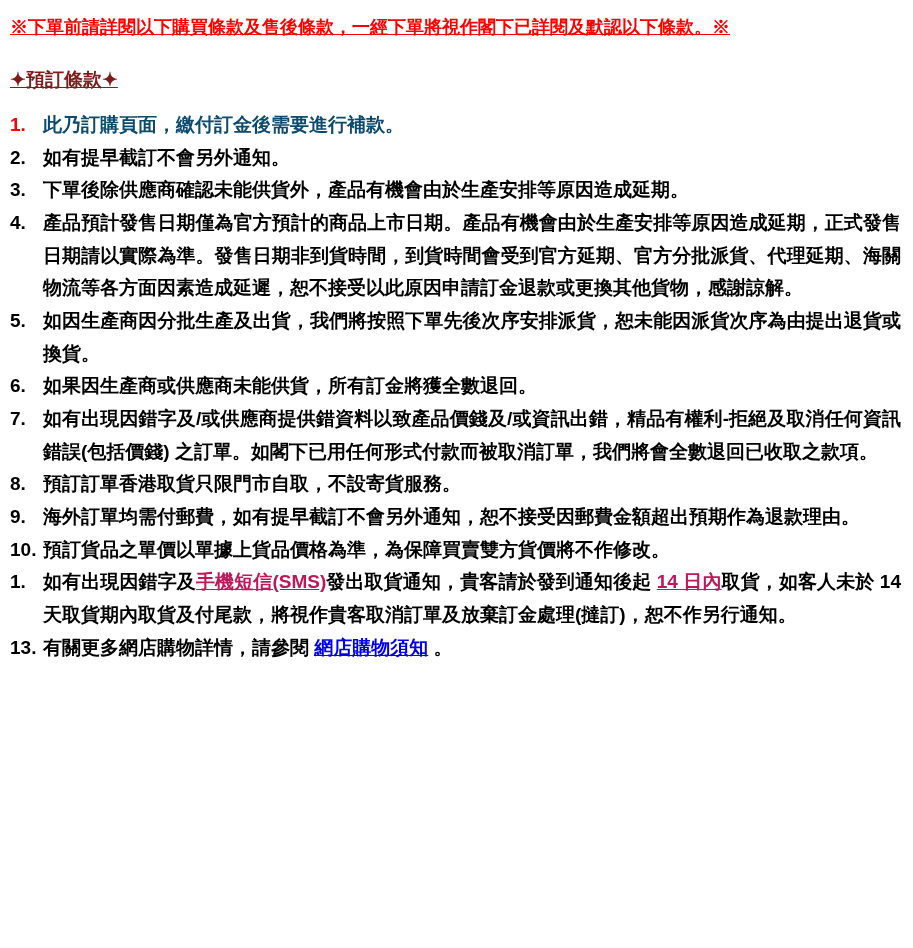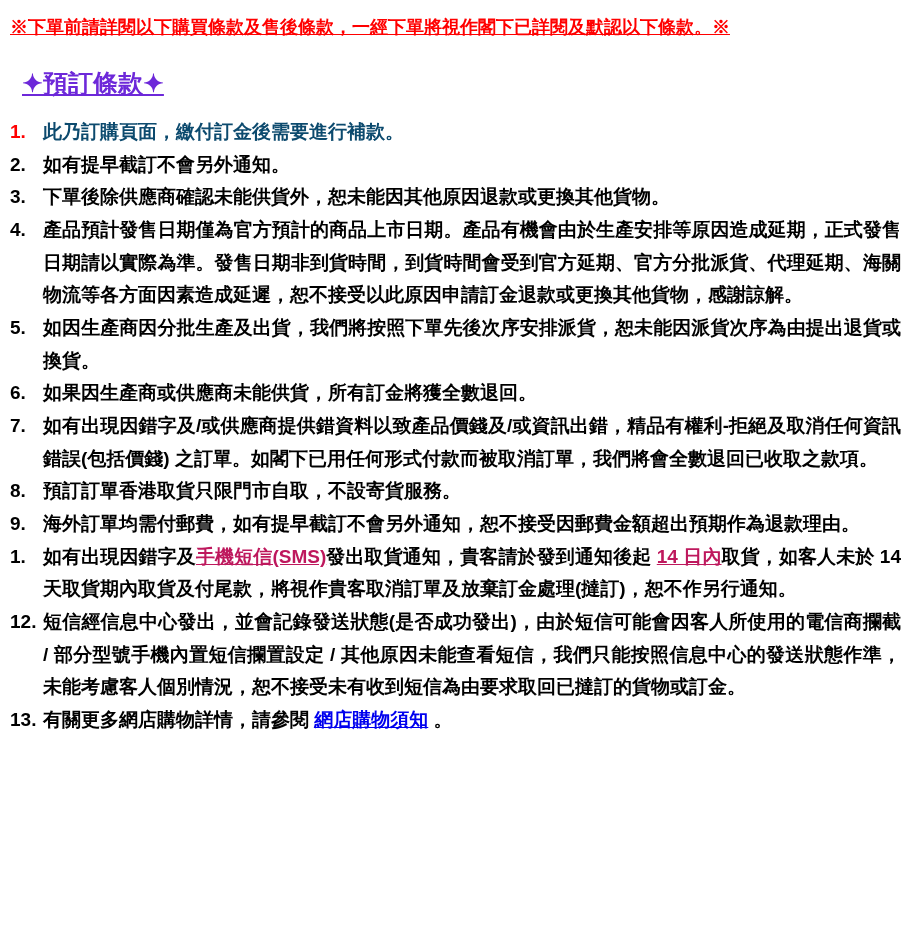--- a/index.html
+++ b/index.html
@@ -17,24 +17,24 @@
   }
   .title {
     color: #ff0000;
     text-decoration: underline;
     font-size: 18px;
     line-height: 1.5;
     margin: 4px 0 0 0;
     font-weight: bold;
   }
   .section-header {
-    color: #6d28d9;
+    color: #7f1d1d;
     text-decoration: underline;
-    font-size: 25px;
-    margin: 26px 0 16px 12px;
+    font-size: 19px;
+    margin: 26px 0 16px 0;
     font-weight: bold;
   }
   .terms-list {
     margin: 0;
     padding: 0;
   }
   .term-item {
     display: flex;
     align-items: flex-start;
     font-size: 19px;
@@ -72,21 +72,21 @@
       <div class="term-item">
         <span class="term-number num-red">1.</span>
         <span class="term-text"><span class="seg-red">此乃訂購頁面，繳付訂金後需要進行補款。</span></span>
       </div>
       <div class="term-item">
         <span class="term-number">2.</span>
         <span class="term-text"><span class="seg-normal">如有提早截訂不會另外通知。</span></span>
       </div>
       <div class="term-item">
         <span class="term-number">3.</span>
-        <span class="term-text"><span class="seg-normal">下單後除供應商確認未能供貨外，恕未能因其他原因退款或更換其他貨物。</span></span>
+        <span class="term-text"><span class="seg-normal">下單後除供應商確認未能供貨外，產品有機會由於生產安排等原因造成延期。</span></span>
       </div>
       <div class="term-item">
         <span class="term-number">4.</span>
         <span class="term-text"><span class="seg-normal">產品預計發售日期僅為官方預計的商品上市日期。產品有機會由於生產安排等原因造成延期，正式發售日期請以實際為準。發售日期非到貨時間，到貨時間會受到官方延期、官方分批派貨、代理延期、海關物流等各方面因素造成延遲，恕不接受以此原因申請訂金退款或更換其他貨物，感謝諒解。</span></span>
       </div>
       <div class="term-item">
         <span class="term-number">5.</span>
         <span class="term-text"><span class="seg-normal">如因生產商因分批生產及出貨，我們將按照下單先後次序安排派貨，恕未能因派貨次序為由提出退貨或換貨。</span></span>
       </div>
       <div class="term-item">
@@ -99,25 +99,25 @@
       </div>
       <div class="term-item">
         <span class="term-number">8.</span>
         <span class="term-text"><span class="seg-normal">預訂訂單香港取貨只限門市自取，不設寄貨服務。</span></span>
       </div>
       <div class="term-item">
         <span class="term-number">9.</span>
         <span class="term-text"><span class="seg-normal">海外訂單均需付郵費，如有提早截訂不會另外通知，恕不接受因郵費金額超出預期作為退款理由。</span></span>
       </div>
       <div class="term-item">
+        <span class="term-number">10.</span>
+        <span class="term-text"><span class="seg-normal">預訂貨品之單價以單據上貨品價格為準，為保障買賣雙方貨價將不作修改。</span></span>
+      </div>
+      <div class="term-item">
         <span class="term-number">1.</span>
         <span class="term-text"><span class="seg-normal">如有出現因錯字及</span><span class="seg-red-underline">手機短信(SMS)</span><span class="seg-normal">發出取貨通知，貴客請於發到通知後起 </span><span class="seg-red-underline">14 日內</span><span class="seg-normal">取貨，如客人未於 14 天取貨期內取貨及付尾款，將視作貴客取消訂單及放棄訂金處理(撻訂)，恕不作另行通知。</span></span>
-      </div>
-      <div class="term-item">
-        <span class="term-number">12.</span>
-        <span class="term-text"><span class="seg-normal">短信經信息中心發出，並會記錄發送狀態(是否成功發出)，由於短信可能會因客人所使用的電信商攔截 / 部分型號手機內置短信攔置設定 / 其他原因未能查看短信，我們只能按照信息中心的發送狀態作準，未能考慮客人個別情況，恕不接受未有收到短信為由要求取回已撻訂的貨物或訂金。</span></span>
       </div>
       <div class="term-item">
         <span class="term-number">13.</span>
         <span class="term-text"><span class="seg-normal">有關更多網店購物詳情，請參閱 </span><a href="#" class="seg-link">網店購物須知</a><span class="seg-normal"> 。</span></span>
       </div>
     </div>
 </div>
 
 </body></html>

